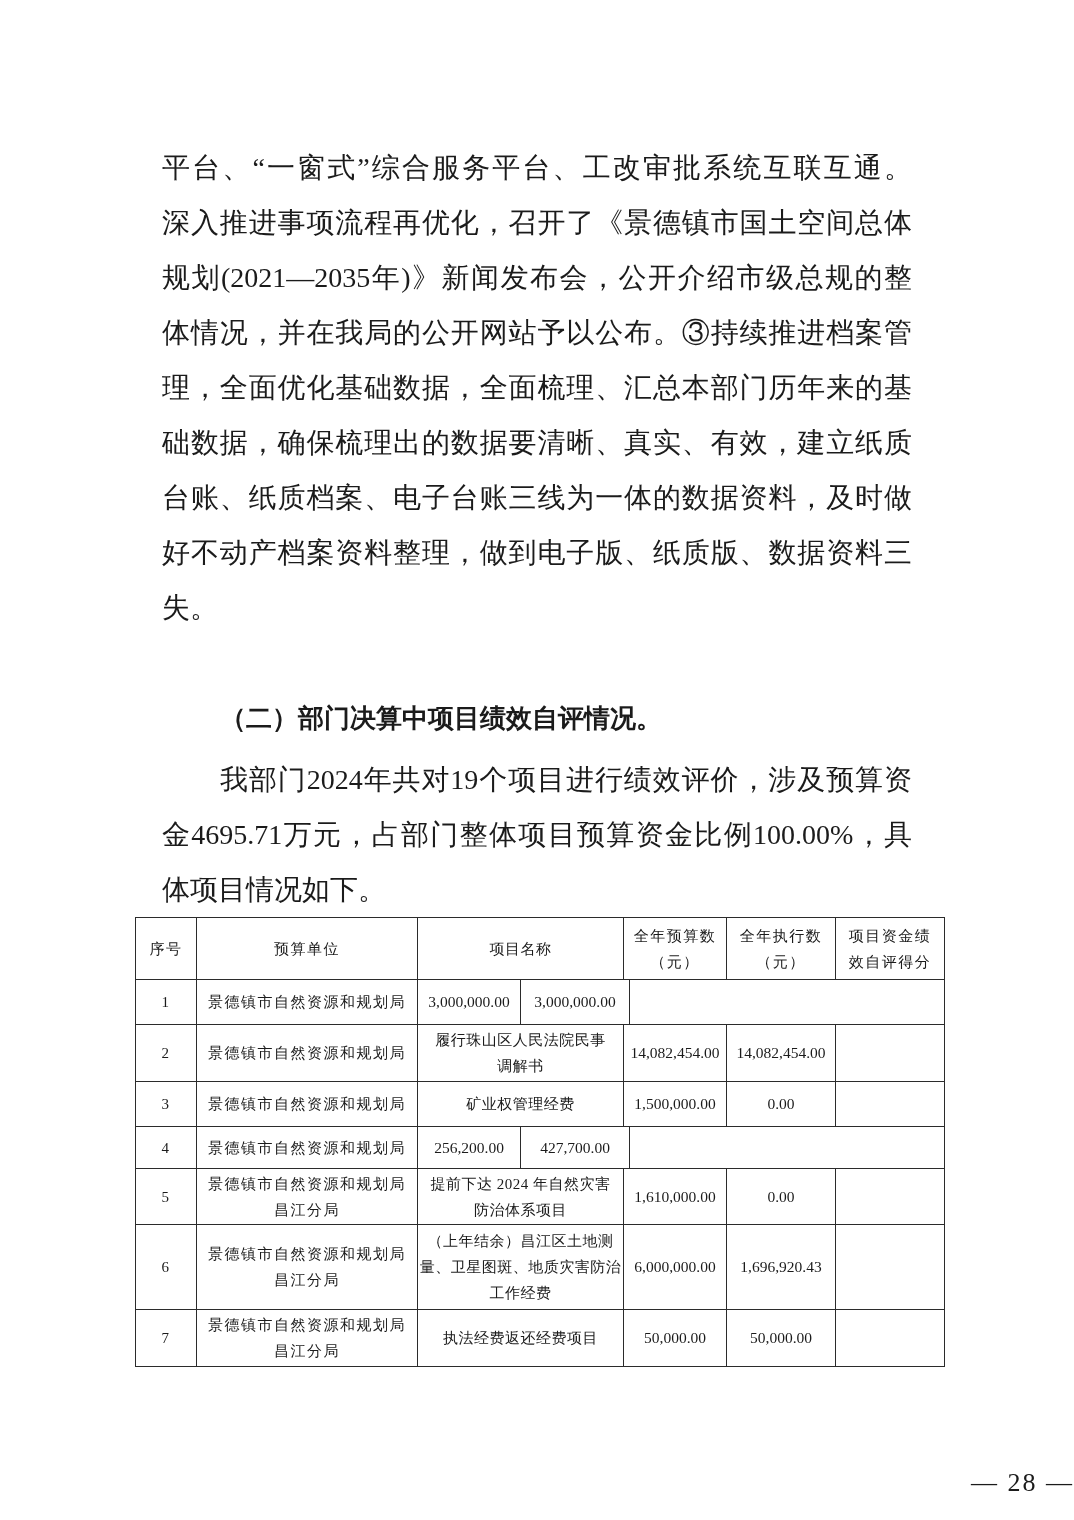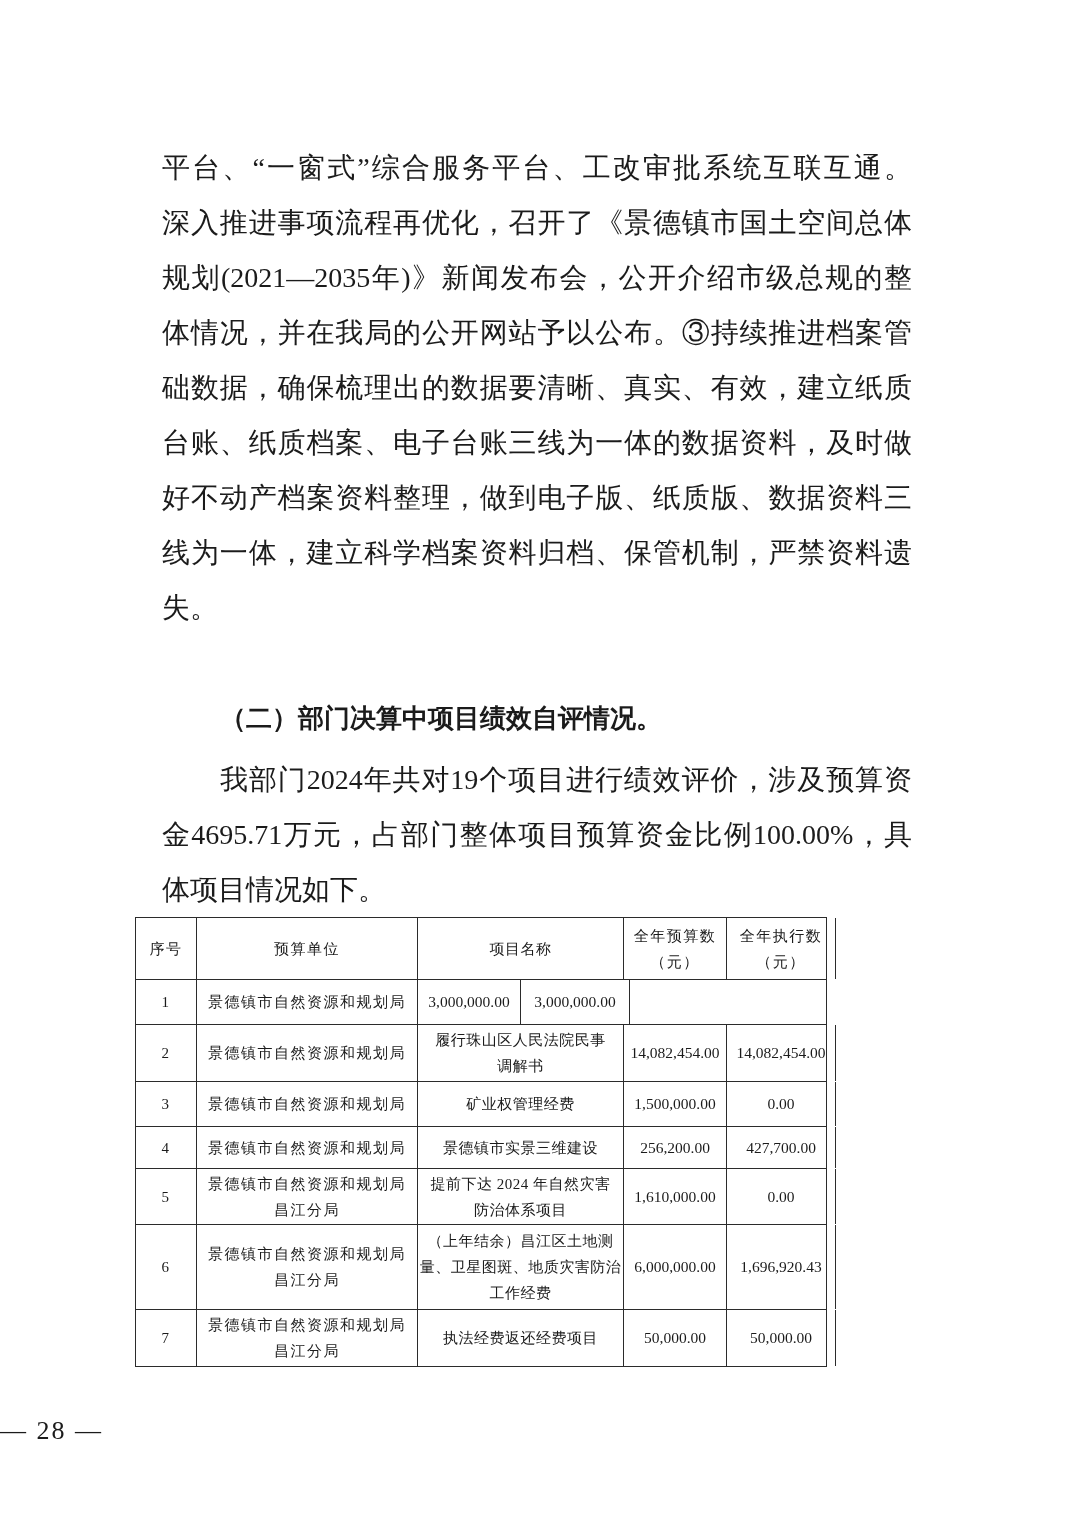--- a/index.html
+++ b/index.html
@@ -34,21 +34,21 @@
   .bline.indent2 { margin-left: 58px; width: 692px; font-family: Liberation Serif, serif; }
   #heading {
     position: absolute; left: 162px; top: 690px; width: 750px;
     height: 58px; line-height: 58px;
     padding-left: 58px; box-sizing: border-box;
     font-size: 26px; font-weight: 700;
     white-space: nowrap;
   }
   
   .dtable {
-    position: absolute; left: 135px; top: 917px; width: 692px;
+    position: absolute; left: 135px; top: 917px; width: 810px;
     border: 1px solid #2b2b2b;
     box-sizing: border-box;
     background: #ffffff;
   }
   .trow { display: flex; border-bottom: 1px solid #2b2b2b; box-sizing: border-box; }
   .trow:last-child { border-bottom: none; }
   .cell {
     border-right: 1px solid #2b2b2b;
     box-sizing: border-box;
     display: flex; flex-direction: column;
@@ -70,39 +70,39 @@
   .h-r3 { height: 45px; }
   .h-r4 { height: 42px; }
   .h-r5 { height: 56px; }
   .h-r6 { height: 85px; }
   .h-r7 { height: 56px; }
   .num { letter-spacing: 0; font-size: 15.5px; }
   .cell-line { line-height: 26px; white-space: nowrap; }
   .cell-line:empty { display: none; }
   
   #footer {
-    position: absolute; left: 0; top: 1416px; width: 1074px;
-    text-align: left;
+    position: absolute; left: 0; top: 1468px; width: 1074px;
+    text-align: right;
     font-size: 26px; line-height: 30px; letter-spacing: 2px;
   }
 </style>
 </head>
 <body>
 
 <div class="page">
 
   <div class="textblock" id="para1">
     <div class="bline just">平台、“一窗式”综合服务平台、工改审批系统互联互通。</div>
     <div class="bline just">深入推进事项流程再优化，召开了《景德镇市国土空间总体</div>
     <div class="bline just">规划(2021—2035年)》新闻发布会，公开介绍市级总规的整</div>
     <div class="bline just">体情况，并在我局的公开网站予以公布。③持续推进档案管</div>
+    <div class="bline just">理，全面优化基础数据，全面梳理、汇总本部门历年来的基</div>
     <div class="bline just">础数据，确保梳理出的数据要清晰、真实、有效，建立纸质</div>
     <div class="bline just">台账、纸质档案、电子台账三线为一体的数据资料，及时做</div>
     <div class="bline just">好不动产档案资料整理，做到电子版、纸质版、数据资料三</div>
-    <div class="bline just">线为一体，建立科学档案资料归档、保管机制，严禁资料遗</div>
     <div class="bline">失。</div>
   </div>
 
   <div id="heading">（二）部门决算中项目绩效自评情况。</div>
 
   <div class="textblock" id="para2">
     <div class="bline just indent2">我部门2024年共对19个项目进行绩效评价，涉及预算资</div>
     <div class="bline just">金4695.71万元，占部门整体项目预算资金比例100.00%，具</div>
     <div class="bline">体项目情况如下。</div>
   </div>
@@ -168,24 +168,20 @@
       <div class="cell c4 num">0.00</div>
       <div class="cell c5"></div>
     </div>
 
     <div class="trow h-r4">
       <div class="cell c0">4</div>
       <div class="cell c1">
         <div class="cell-line">景德镇市自然资源和规划局</div>
 
       </div>
-      <div class="cell c2">
-        <div class="cell-line">景德镇市实景三维建设</div>
-
-      </div>
       <div class="cell c3 num">256,200.00</div>
       <div class="cell c4 num">427,700.00</div>
       <div class="cell c5"></div>
     </div>
 
     <div class="trow h-r5">
       <div class="cell c0">5</div>
       <div class="cell c1">
         <div class="cell-line">景德镇市自然资源和规划局</div>
         <div class="cell-line">昌江分局</div>

